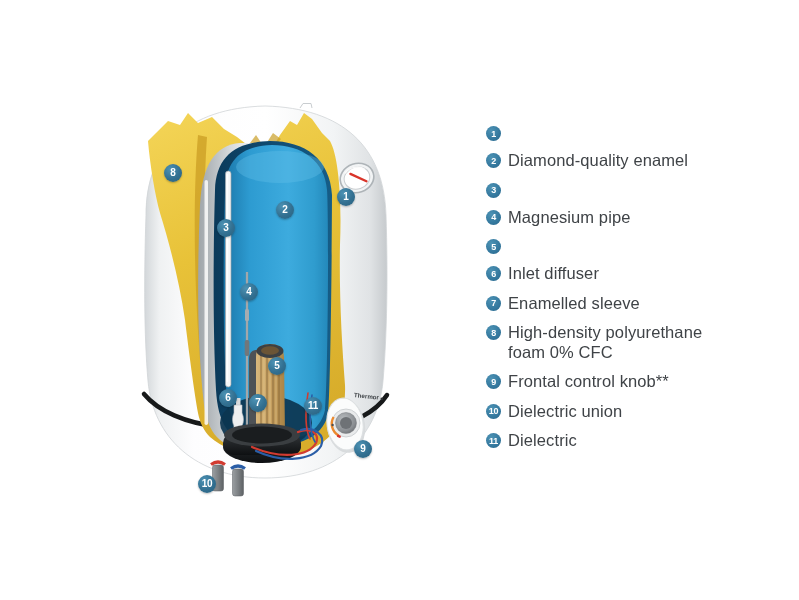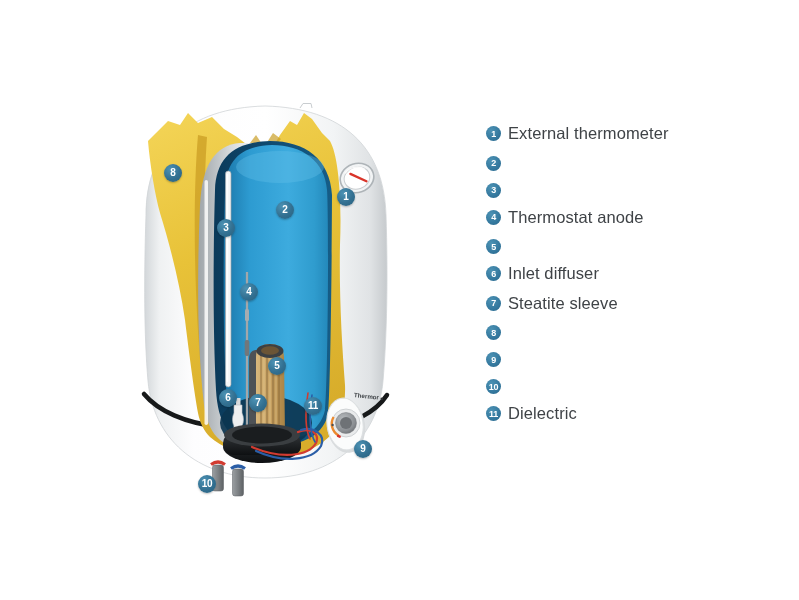--- a/index.html
+++ b/index.html
@@ -265,60 +265,64 @@
     </div>
 
     <div class="marker" style="left: 304px; top: 397px;">
       <span class="marker-num">11</span>
     </div>
   </div>
 
   <div id="legend" class="legend">
     <div class="legend-item">
       <span class="legend-badge">1</span>
-      <span class="legend-label">External thermometer</span>
     </div>
 
     <div class="legend-item">
       <span class="legend-badge">2</span>
+      <span class="legend-label">Diamond-quality enamel</span>
     </div>
 
     <div class="legend-item">
       <span class="legend-badge">3</span>
     </div>
 
     <div class="legend-item">
       <span class="legend-badge">4</span>
-      <span class="legend-label">Thermostat anode</span>
+      <span class="legend-label">Magnesium pipe</span>
     </div>
 
     <div class="legend-item">
       <span class="legend-badge">5</span>
     </div>
 
     <div class="legend-item">
       <span class="legend-badge">6</span>
       <span class="legend-label">Inlet diffuser</span>
     </div>
 
     <div class="legend-item">
       <span class="legend-badge">7</span>
-      <span class="legend-label">Steatite sleeve</span>
+      <span class="legend-label">Enamelled sleeve</span>
     </div>
 
     <div class="legend-item">
       <span class="legend-badge">8</span>
+      <span class="legend-label">High-density polyurethane
+foam 0% CFC</span>
     </div>
 
     <div class="legend-item">
       <span class="legend-badge">9</span>
+      <span class="legend-label">Frontal control knob**</span>
     </div>
 
     <div class="legend-item">
       <span class="legend-badge">10</span>
+      <span class="legend-label">Dielectric union</span>
     </div>
 
     <div class="legend-item">
       <span class="legend-badge">11</span>
       <span class="legend-label">Dielectric</span>
     </div>
   </div>
 
 </div>
 

